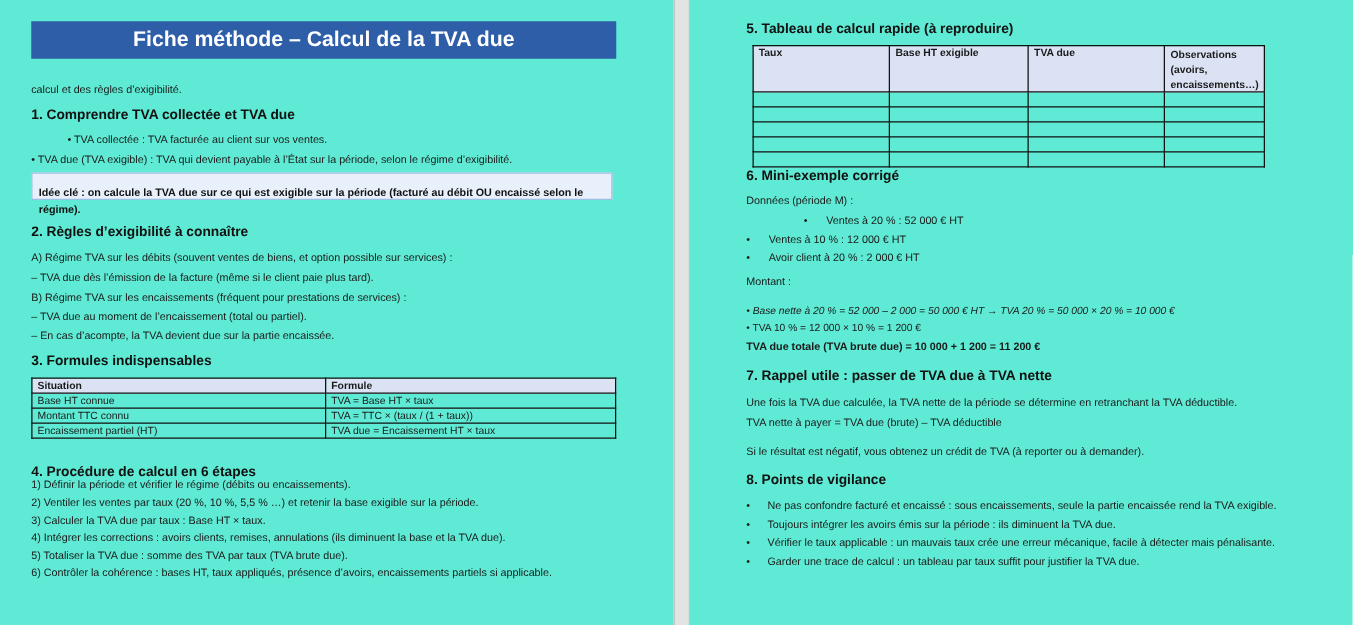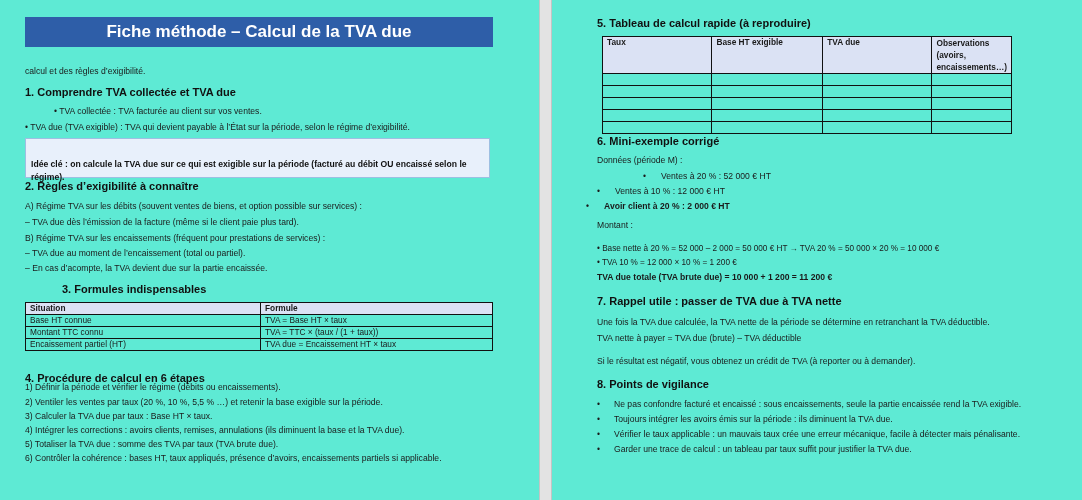--- a/index.html
+++ b/index.html
@@ -19,21 +19,21 @@
     .title-bar {
       position:absolute; left:25px; top:17px; width:468px; height:30px;
       background:#2e5ea8; color:#fff; text-align:center;
       font-size:17px; font-weight:bold; line-height:30px;
     }
     .txt { position:absolute; font-size:8.6px; line-height:11px; white-space:nowrap; color:#1a1a1a; }
     .h { position:absolute; font-size:11px; font-weight:bold; white-space:nowrap; color:#111; }
     .callout {
       position:absolute; left:25px; top:138px; width:465px; height:22px;
       background:#e8f0fb; border:1px solid #9dbfe2; box-sizing:border-box;
-      padding:19px 5px; font-size:8.6px; line-height:13px; font-weight:bold; color:#111;
+      padding:9px 5px; font-size:8.6px; line-height:13px; font-weight:bold; color:#111;
     }
     table.grid { position:absolute; border-collapse:collapse; font-size:8.3px; color:#1a1a1a; }
     table.grid td, table.grid th {
       border:1px solid #111; padding:0 4px; text-align:left; font-weight:normal;
       height:11px; line-height:10px; vertical-align:top;
     }
     table.grid th { background:#dbe2f4; font-weight:bold; }
     .bullet { display:inline-block; width:18px; }
   </style>
 </head>
@@ -49,21 +49,21 @@
   <div class="txt" style="left:25px; top:122px;">• TVA due (TVA exigible) : TVA qui devient payable à l’État sur la période, selon le régime d’exigibilité.</div>
   <div class="callout">Idée clé : on calcule la TVA due sur ce qui est exigible sur la période (facturé au débit OU encaissé selon le régime).</div>
 
   <div class="h" style="left:25px; top:180px;">2. Règles d’exigibilité à connaître</div>
   <div class="txt" style="left:25px; top:201px;">A) Régime TVA sur les débits (souvent ventes de biens, et option possible sur services) :</div>
   <div class="txt" style="left:25px; top:217px;">– TVA due dès l’émission de la facture (même si le client paie plus tard).</div>
   <div class="txt" style="left:25px; top:233px;">B) Régime TVA sur les encaissements (fréquent pour prestations de services) :</div>
   <div class="txt" style="left:25px; top:248px;">– TVA due au moment de l’encaissement (total ou partiel).</div>
   <div class="txt" style="left:25px; top:263px;">– En cas d’acompte, la TVA devient due sur la partie encaissée.</div>
 
-  <div class="h" style="left:25px; top:283px;margin-left:37px;">3. Formules indispensables</div>
+  <div class="h" style="left:25px; top:283px;">3. Formules indispensables</div>
   <table class="grid" style="left:25px; top:302px; width:468px;padding-left:30px;">
     <tbody>
         <tr>
       <th style="width:226px;">Situation</th>
       <th>Formule</th>
     </tr>
     <tr>
       <td>Base HT connue</td>
       <td>TVA = Base HT × taux</td>
     </tr>
@@ -129,23 +129,23 @@
           <td></td>
           <td></td>
         </tr>
   </tbody>
     </table>
 
   <div class="h" style="left:45px; top:135px;">6. Mini-exemple corrigé</div>
   <div class="txt" style="left:45px; top:155px;">Données (période M) :</div>
   <div class="txt" style="left:45px; top:171px;margin-left:46px;"><span class="bullet">•</span><span>Ventes à 20 % : 52 000 € HT</span></div>
   <div class="txt" style="left:45px; top:186px;"><span class="bullet">•</span><span>Ventes à 10 % : 12 000 € HT</span></div>
-  <div class="txt" style="left:34px; top:201px;font-weight:bold;"><span class="bullet">•</span><span>Avoir client à 20 % : 2 000 € HT</span></div>
+  <div class="txt" style="left:45px; top:201px;"><span class="bullet">•</span><span>Avoir client à 20 % : 2 000 € HT</span></div>
   <div class="txt" style="left:45px; top:220px;">Montant :</div>
-  <div class="txt" style="left:45px; top:243px; font-size:8.2px;">• Base nette à 20 % = 52 000 – 2 000 = 50 000 € HT → TVA 20 % = 50 000 × 20 % = 10 000 €</div>
+  <div class="txt" style="left:45px; top:243px; font-size:8.2px;font-style:italic;">• Base nette à 20 % = 52 000 – 2 000 = 50 000 € HT → TVA 20 % = 50 000 × 20 % = 10 000 €</div>
   <div class="txt" style="left:45px; top:257px; font-size:8.2px;">• TVA 10 % = 12 000 × 10 % = 1 200 €</div>
   <div class="txt" style="left:45px; top:272px; font-weight:bold;">TVA due totale (TVA brute due) = 10 000 + 1 200 = 11 200 €</div>
 
   <div class="h" style="left:45px; top:295px;">7. Rappel utile : passer de TVA due à TVA nette</div>
   <div class="txt" style="left:45px; top:317px;">Une fois la TVA due calculée, la TVA nette de la période se détermine en retranchant la TVA déductible.</div>
   <div class="txt" style="left:45px; top:333px;">TVA nette à payer = TVA due (brute) – TVA déductible</div>
   <div class="txt" style="left:45px; top:356px;">Si le résultat est négatif, vous obtenez un crédit de TVA (à reporter ou à demander).</div>
 
   <div class="h" style="left:45px; top:378px;">8. Points de vigilance</div>
   <div class="txt" style="left:45px; top:399px;"><span class="bullet" style="width:17px;">•</span><span>Ne pas confondre facturé et encaissé : sous encaissements, seule la partie encaissée rend la TVA exigible.</span></div>

